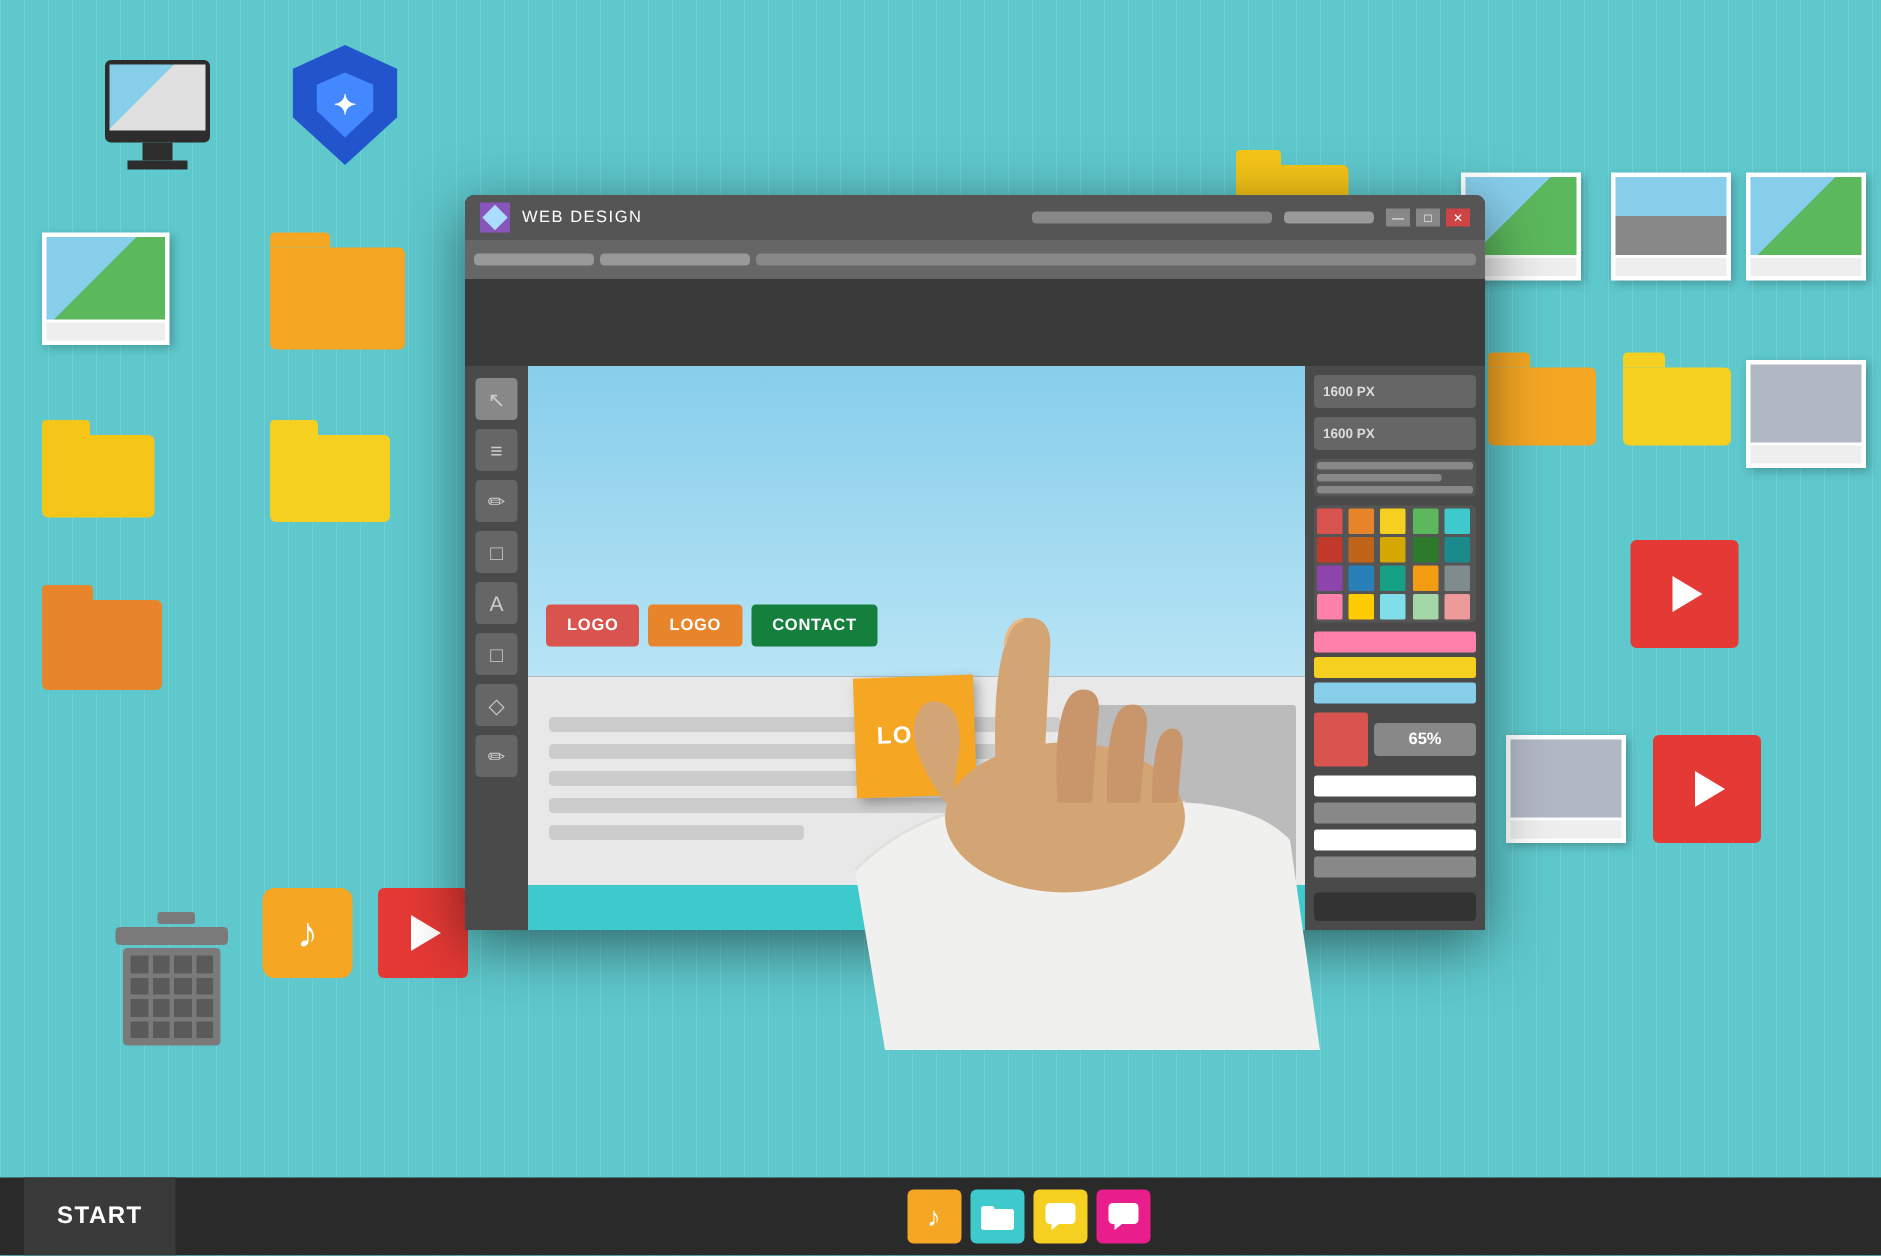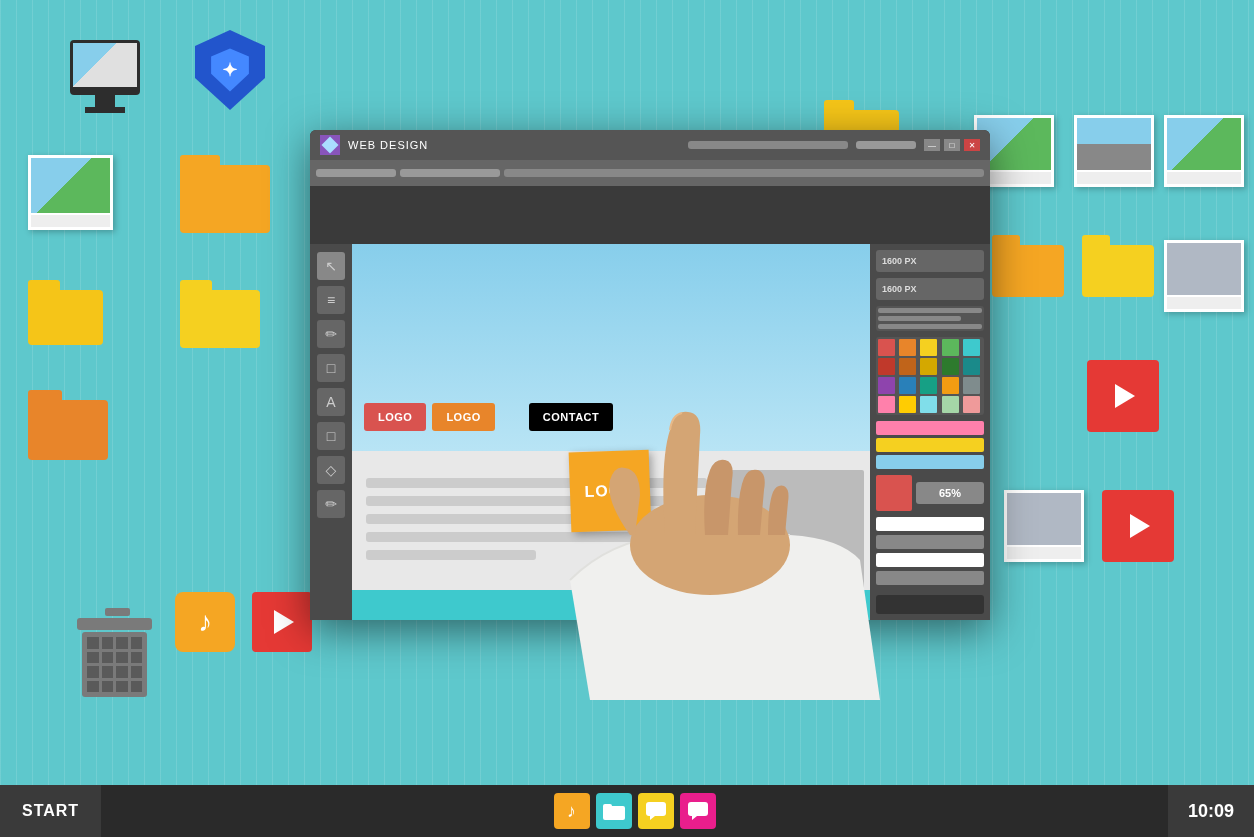--- a/index.html
+++ b/index.html
@@ -25,20 +25,21 @@
       position: absolute;
       bottom: 0;
       left: 0;
       width: 100%;
       height: 52px;
       background: #2a2a2a;
       display: flex;
       align-items: center;
       justify-content: space-between;
       z-index: 100;
+      padding-left: 16px;
     }
     .taskbar-start {
       background: #3a3a3a;
       color: white;
       font-weight: bold;
       font-size: 16px;
       padding: 8px 22px;
       height: 100%;
       display: flex;
       align-items: center;
@@ -318,21 +319,21 @@
     .nav-btn {
       padding: 8px 14px;
       color: white;
       font-size: 11px;
       font-weight: bold;
       border-radius: 3px;
       letter-spacing: 0.5px;
     }
     .nav-btn.red { background: #d9534f; }
     .nav-btn.orange { background: #e8852a; }
-    .nav-btn.green { background: #000000; margin-left: 28px; }
+    .nav-btn.green { background: #15803d; }
 
     
     .logo-note {
       position: absolute;
       top: 55%;
       left: 42%;
       width: 80px;
       height: 80px;
       background: #f5a623;
       display: flex;
@@ -902,14 +903,13 @@
           <polygon points="5,15 5,19 10,15" fill="white"></polygon>
         </svg>
     </div>
     <div class="taskbar-icon" style="background:#e91e8c;">
       <svg width="22" height="20" viewBox="0 0 22 20">
           <rect x="1" y="1" width="20" height="14" rx="3" fill="white"></rect>
           <polygon points="5,15 5,19 10,15" fill="white"></polygon>
         </svg>
     </div>
   </div>
-  <div class="taskbar-clock">10:09</div>
 </div>
 
 </body></html>

